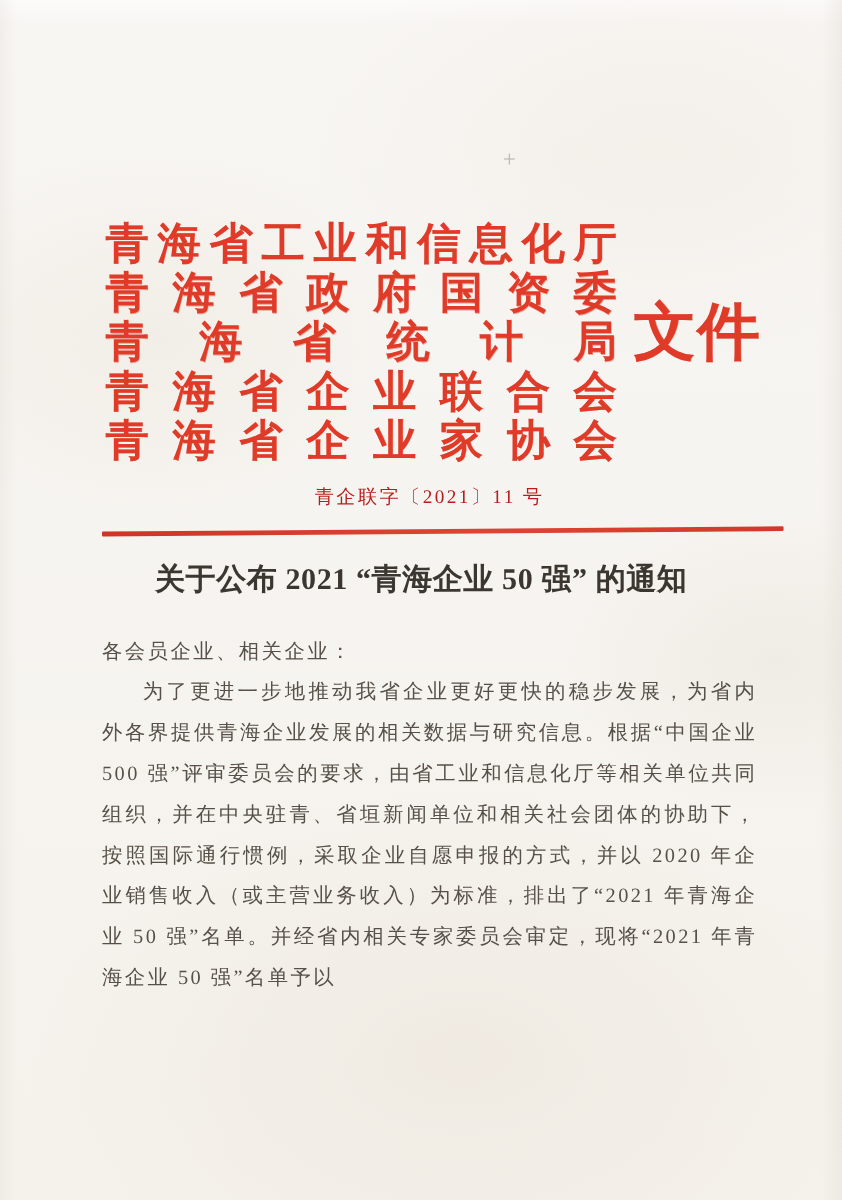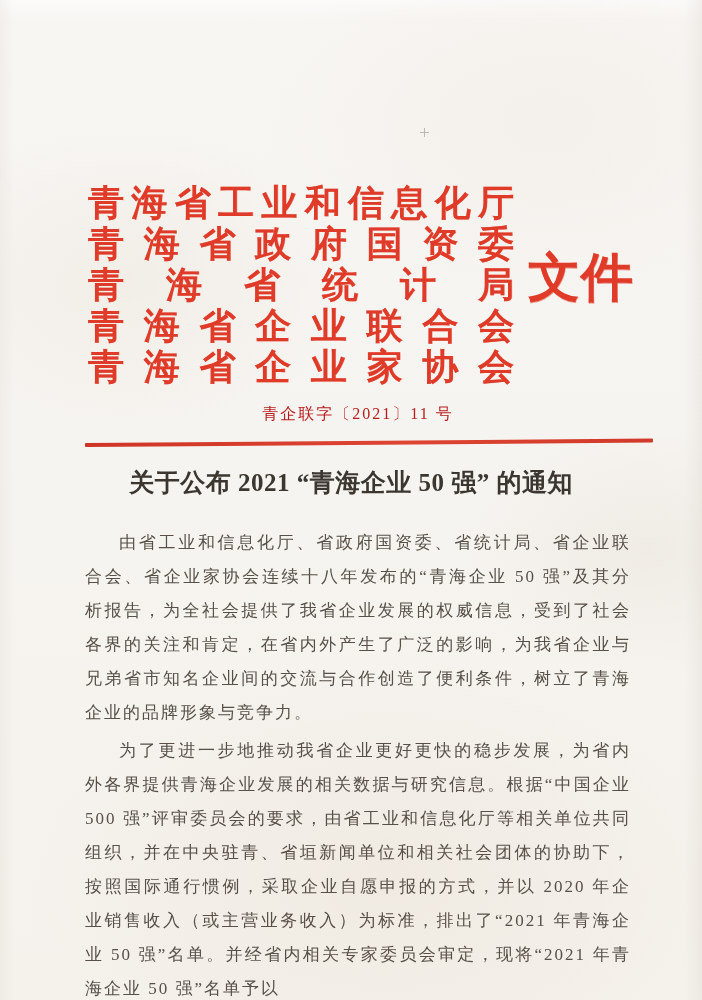--- a/index.html
+++ b/index.html
@@ -188,15 +188,15 @@
 
 <div class="doc-type">文件</div>
 
 <div class="doc-number">青企联字〔2021〕11 号</div>
 
 <div class="red-rule"></div>
 
 <h1 class="notice-title">关于公布 2021 “青海企业 50 强” 的通知</h1>
 
 <div class="body-text">
-  <p>由省工业和信息化厅、省政府国资委、省统计局、省企业联合会、省企业家协会连续十八年发布的“青海企业 50 强”及其分析报告，为全社会提供了我省企业发展的权威信息，受到了社会各界的关注和肯定，在省内外产生了广泛的影响，为我省企业与兄弟省市知名企业间的交流与合作创造了便利条件，树立了青海企业的品牌形象与竞争力。</p>
+  <div class="salutation">各会员企业、相关企业：</div>
   <p>为了更进一步地推动我省企业更好更快的稳步发展，为省内外各界提供青海企业发展的相关数据与研究信息。根据“中国企业 500 强”评审委员会的要求，由省工业和信息化厅等相关单位共同组织，并在中央驻青、省垣新闻单位和相关社会团体的协助下，按照国际通行惯例，采取企业自愿申报的方式，并以 2020 年企业销售收入（或主营业务收入）为标准，排出了“2021 年青海企业 50 强”名单。并经省内相关专家委员会审定，现将“2021 年青海企业 50 强”名单予以</p>
 </div>
 
 </body></html>

